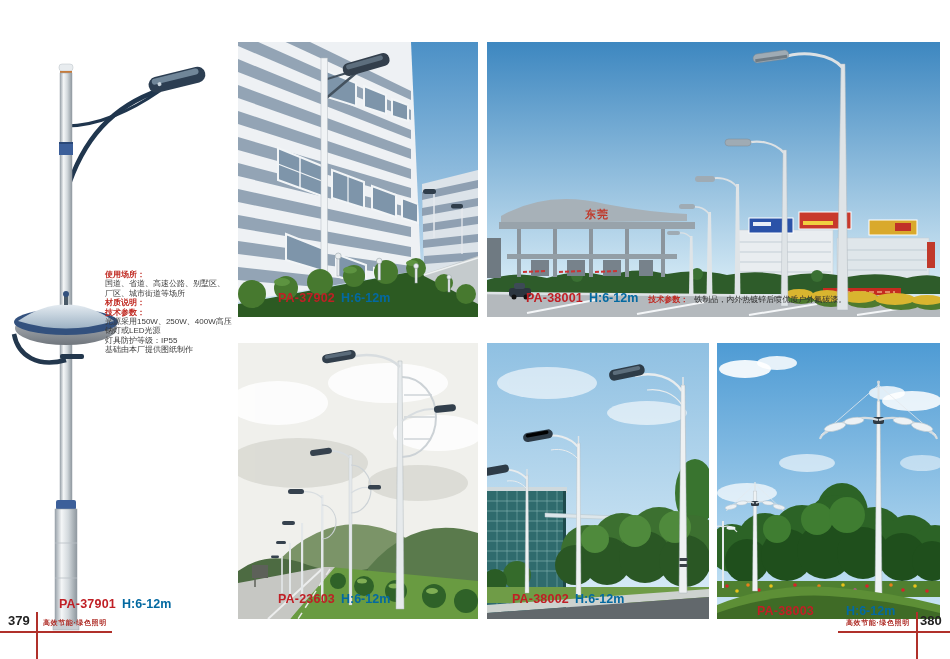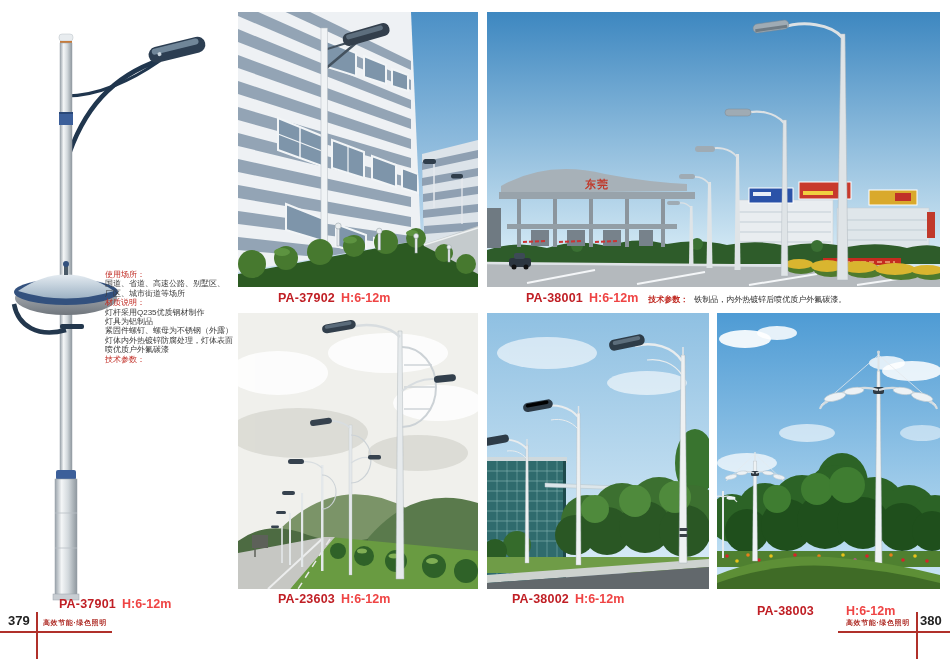--- a/index.html
+++ b/index.html
@@ -1,27 +1,27 @@
 <!DOCTYPE html>
 <html><head>
 <meta charset="utf-8">
 <style>
   html,body{margin:0;padding:0;background:#ffffff;}
   #page{position:relative;width:950px;height:659px;background:#ffffff;overflow:hidden;
         font-family:"Liberation Sans","DejaVu Sans",sans-serif;}
-  .photo{position:absolute;overflow:hidden;}
+  .photo{position:absolute;overflow:hidden;margin-top:30px;}
   .photo svg{display:block;}
   .label{position:absolute;display:flex;gap:6px;align-items:baseline;white-space:nowrap;padding-left:39px;}
   .label .code{color:#c01f25;font-size:12.5px;font-weight:bold;letter-spacing:.2px;}
-  .label .h{color:#ef4444;font-size:12.5px;font-weight:bold;}
+  .label .h{color:#0369a1;font-size:12.5px;font-weight:bold;}
   .label .note-label{color:#c02a22;font-size:8px;font-weight:bold;margin-left:4px;}
   .label .note{color:#2e2e2e;font-size:8px;font-weight:normal;}
   #info-block{position:absolute;left:105px;top:270px;width:132px;font-size:8px;
               line-height:9.4px;color:#3b3b3b;}
-  #info-block .sec-head{color:#c02a22;font-weight:normal;}
+  #info-block .sec-head{color:#c02a22;font-weight:bold;}
   #info-block .sec-body{white-space:pre-line;}
   .pagenum{position:absolute;font-size:13px;font-weight:bold;color:#232323;}
   .slogan{position:absolute;font-size:7px;font-weight:bold;color:#b0302a;letter-spacing:.6px;}
   .rule-h{position:absolute;height:1.5px;background:#b0302a;}
   .rule-v{position:absolute;width:1.5px;background:#b0302a;}
 </style>
 </head>
 <body>
 
 <div id="page">
@@ -75,26 +75,25 @@
       <line x1="47" y1="540" x2="69" y2="540" stroke="#b9bfc5" stroke-width="0.8"></line>
       <rect x="45" y="586" width="26" height="6" fill="#c9ced3" stroke="#9aa3aa" stroke-width="0.5"></rect>
     </svg>
   </div>
 
   <div id="info-block">
     <div class="sec-head">使用场所：</div>
     <div class="sec-body">国道、省道、高速公路、别墅区、
 厂区、城市街道等场所</div>
     <div class="sec-head">材质说明：</div>
-    <div class="sec-body">灯杆采用Q235优质钢材制作
-灯具为铝制品
-紧固件螺钉、螺母为不锈钢（外露）
-灯体内外热镀锌防腐处理，灯体表面
-喷优质户外氟碳漆</div>
     <div class="sec-head">技术参数：</div>
+    <div class="sec-body">光源采用150W、250W、400W高压
+钠灯或LED光源
+灯具防护等级：IP55
+基础由本厂提供图纸制作</div>
   </div>
 
   <div class="photo" style="left:238px;top:12px;width:240px;height:275px;">
     <svg width="240" height="275" viewBox="0 0 240 275">
       <defs>
         <linearGradient id="sky2" x1="0" y1="0" x2="0" y2="1">
           <stop offset="0" stop-color="#4b90c6"></stop>
             <stop offset="1" stop-color="#d6e9f5"></stop>
         </linearGradient>
         <clipPath id="b2clip">

